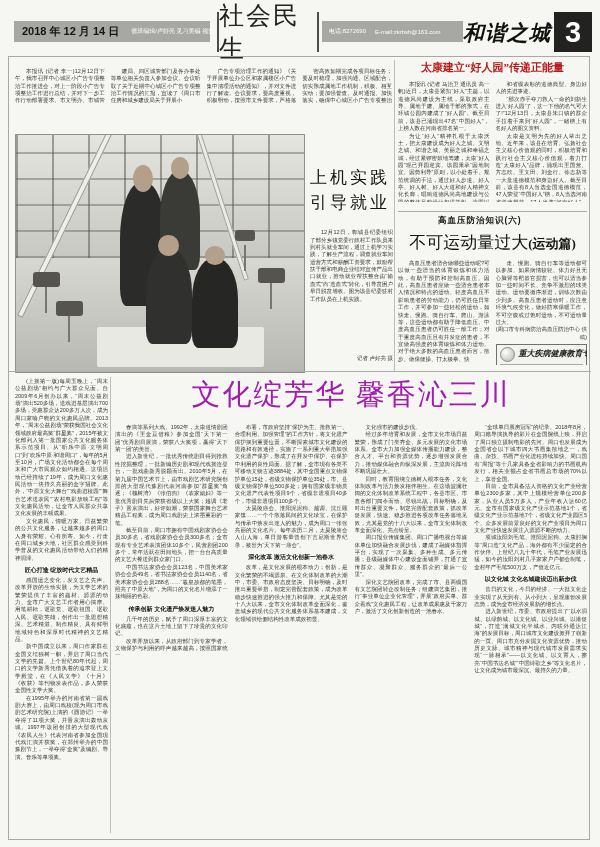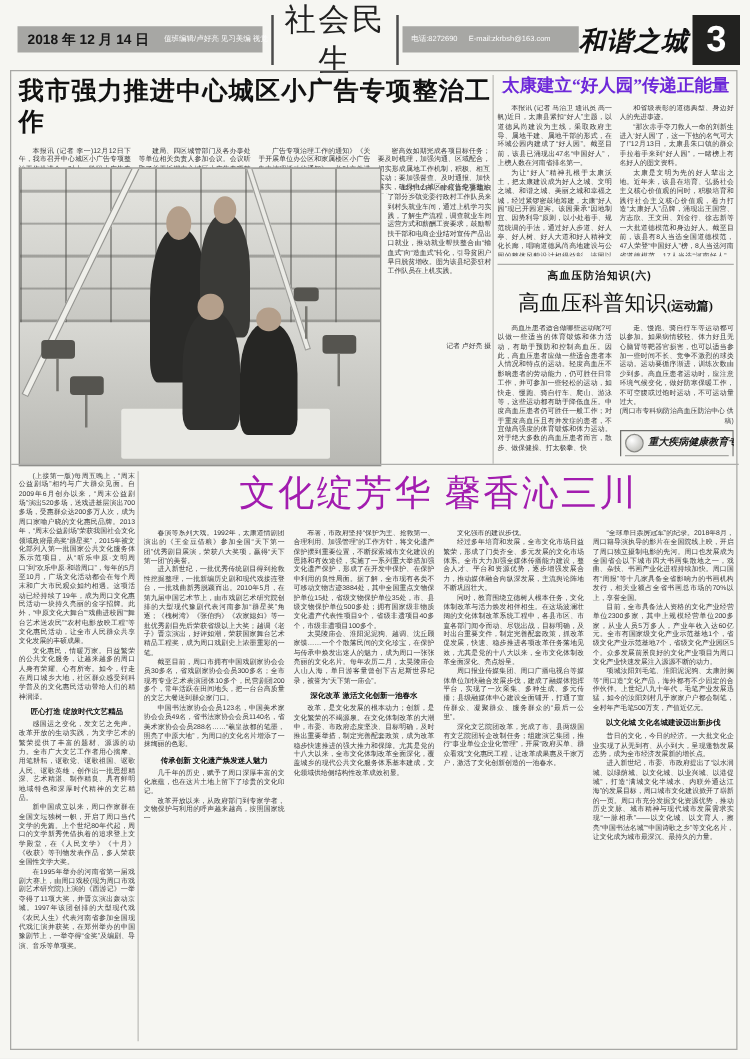--- a/index.html
+++ b/index.html
@@ -7,21 +7,21 @@
         font-family:"Liberation Sans","DejaVu Sans",sans-serif;color:#1f1f1f;}
   
   .masthead{position:absolute;top:12px;left:8px;right:8px;height:42px;}
   .m-left-bar{position:absolute;left:6px;top:9px;width:196px;height:21px;background:#a7a7a4;
               display:flex;align-items:center;}
   .m-date{font-size:11px;font-weight:bold;color:#161616;padding-left:8px;white-space:nowrap;}
   .m-credits{font-size:6px;color:#fdfdfd;margin-left:12px;white-space:nowrap;}
   .m-section{position:absolute;left:209px;top:0;width:98px;height:40px;
              border-left:2px solid #4c4c4c;border-right:2px solid #4c4c4c;
              display:flex;align-items:center;justify-content:center;
-             font-family:Liberation Sans, sans-serif;font-size:25px;letter-spacing:2px;color:#222;text-align:center;}
+             font-family:Liberation Sans, sans-serif;font-size:25px;letter-spacing:2px;color:#222;}
   .m-right-bar{position:absolute;left:314px;top:9px;width:134px;height:21px;background:#a7a7a4;
                display:flex;align-items:center;gap:9px;padding-left:7px;}
   .m-contact{font-size:6px;color:#fdfdfd;white-space:nowrap;}
   .m-paper{position:absolute;left:452px;top:2px;width:94px;height:38px;
            display:flex;align-items:center;justify-content:center;
            font-family:"Liberation Serif","DejaVu Serif",serif;font-style:italic;
            font-weight:bold;font-size:21px;letter-spacing:1px;color:#111;}
   .m-pagenum{position:absolute;right:0;top:0;width:38px;height:40px;background:#222220;color:#fff;
              display:flex;align-items:center;justify-content:center;font-size:29px;font-weight:bold;}
   
@@ -58,29 +58,29 @@
   .ph-person{position:absolute;border-radius:46% 46% 14% 14%;}
   .ph-person::before{content:"";position:absolute;left:28%;top:-14%;width:44%;height:22%;
                      border-radius:50%;background:#b49f8b;}
   
   .photo-side{position:absolute;left:301px;top:77px;width:83px;height:237px;}
   .pc-title{font-family:"Liberation Serif","DejaVu Serif",serif;font-size:17px;letter-spacing:3px;
             line-height:1.45;color:#161616;margin-top:32px;}
   .pc-text{margin-top:14px;}
   
   .art-tk{position:absolute;left:389px;top:3px;width:189px;}
-  .tk-headline{font-family:"Liberation Serif","DejaVu Serif",serif;font-weight:bold;font-size:14px;
-               text-align:center;color:#6d28d9;}
+  .tk-headline{font-family:"Liberation Serif","DejaVu Serif",serif;font-weight:bold;font-size:11px;
+               text-align:center;color:#b91c1c;}
   .tk-body{display:flex;gap:6px;margin-top:6px;height:121px;}
   .tk-body .bodycol{flex:1;}
   .art-bp{position:absolute;left:389px;top:158px;width:189px;}
   .bp-kicker{font-size:8.5px;font-weight:bold;color:#141414;letter-spacing:1px;padding-left:40px;}
   .bp-headline{font-family:"Liberation Serif","DejaVu Serif",serif;font-size:17px;text-align:center;
                margin-top:4px;color:#141414;}
-  .bp-suffix{font-size:10px;font-weight:bold;}
+  .bp-suffix{font-size:13px;font-weight:bold;}
   .bp-body{display:flex;gap:6px;margin-top:6px;height:105px;}
   .bp-body .bodycol{flex:1;}
   .adbox{border:1px solid #6f6f6c;background:#f2f2ee;margin-top:3px;padding:2px 3px;}
   .adbox-row{display:flex;align-items:center;gap:4px;}
   .mascot{width:13px;height:13px;border-radius:50%;flex:0 0 auto;
           background:radial-gradient(circle at 35% 32%,#ffffff,#c9c9c5 70%);border:1px solid #8a8a86;}
   .adbox-title{font-family:"Liberation Serif","DejaVu Serif",serif;font-style:italic;font-weight:bold;
                font-size:8px;color:#1c1c1c;white-space:nowrap;}
   .adbox-sub{margin-top:2px;background:#a9a9a5;color:#fff;font-size:4.5px;padding:1px 3px;white-space:nowrap;}
   
@@ -106,21 +106,20 @@
       <span class="m-contact">电话:8272690</span>
       <span class="m-contact">E-mail:zkrbsh@163.com</span>
     </div>
     <div class="m-paper">和谐之城</div>
     <div class="m-pagenum">3</div>
   </div>
 
   <div class="frame">
 
     <div class="art-ads">
-      <div class="ads-headline">我市强力推进中心城区小广告专项整治工作</div>
       <div class="ads-body">
         <div class="bodycol">
             <p class="p">本报讯 (记者 李一)12月12日下午，我市召开中心城区小广告专项整治工作推进会，对上一阶段小广告专项整治工作进行总结，并对下一步工作行动部署要求。市文明办、市城管局、市住</p>
           </div>
         <div class="bodycol">
             <p class="p">建局、四区城管部门及各办事处等单位相关负责人参加会议。会议听取了关于近期中心城区小广告专项整治工作情况的汇报，宣读了《周口市住房和城乡建设局关于开展小</p>
           </div>
         <div class="bodycol">
             <p class="p">广告专项治理工作的通知》《关于开展单位办公区和家属楼区小广告集中清理活动的通知》，并对文件进行了解读。会议要求，要高度重视，积极明动，按照市文件要求，严格落实，确保周</p>
           </div>
@@ -140,20 +139,24 @@
       <div class="ph-machine" style="left:84%;top:56%;"></div>
       <div class="ph-machine" style="left:76%;top:40%;width:20px;height:11px;"></div>
       <div class="ph-table"></div>
       <div class="ph-person" style="left:36%;top:20%;width:16%;height:52%;background:#2b2b29;"></div>
       <div class="ph-person" style="left:50%;top:15%;width:14%;height:42%;background:#3a3a37;"></div>
       <div class="ph-person" style="left:45%;top:48%;width:16%;height:40%;background:#30302e;"></div>
       <div class="ph-person" style="left:61%;top:52%;width:16%;height:38%;background:#262624;"></div>
     </div>
 
     <div class="photo-side">
+      <div class="pc-title">
+        <div>上机实践</div>
+        <div>引导就业</div>
+      </div>
       <div class="bodycol pc-text" style="height:126px;">
         <p class="p">12月12日，郸城县纪委组织了部分乡镇党委行政村工作队员来到村头就业车间，通过上机学习实践，了解生产流程，调查就业车间运营方式和薪酬工资要求，鼓励帮扶干部和电商企业结对宣传产品出口就业，推动就业帮扶整合由“输血式”向“造血式”转化，引导贫困户早日脱贫增收。图为该县纪委驻村工作队员在上机实践。</p>
       </div>
       <div class="bodycol" style="text-align:right;">记者 卢好亮 摄</div>
     </div>
 
     <div class="vline" style="left:385px;top:3px;height:311px;"></div>
 
     <div class="art-tk">
       <div class="tk-headline">太康建立“好人园”传递正能量</div>
@@ -168,21 +171,21 @@
             <p class="p">太康是文明为先的好人辈出之地。近年来，该县在培育、弘扬社会主义核心价值观的同时，积极培育和践行社会主义核心价值观，着力打造“太康好人”品牌，涌现出王国营、方志欣、王文田、刘金行、徐志新等一大批道德模范和身边好人。截至目前，该县有8人当选全国道德模范，47人荣登“中国好人”榜，8人当选河南省道德模范，17人当选“河南好人”，20人当选周口道德模范。这些平民英雄已成为引导全社会崇德向善、向上向美的旗帜，凝聚起全县崇德向善、拥军爱民的新时代正能量。</p>
           </div>
       </div>
     </div>
 
     <div class="hline" style="left:389px;top:154px;width:189px;"></div>
 
     <div class="art-bp">
       <div class="bp-kicker">高血压防治知识(六)</div>
       <div class="bp-headline">
-        <span>高血压科普知识</span><span class="bp-suffix">(运动篇)</span>
+        <span>不可运动量过大</span><span class="bp-suffix">(运动篇)</span>
       </div>
       <div class="bp-body">
         <div class="bodycol">
             <p class="p">高血压患者适合做哪些运动呢?可以做一些适当的体育锻炼和体力活动，有助于预防和控制高血压。因此，高血压患者应做一些适合患者本人情况和特点的运动。轻度高血压不影响患者的劳动能力，仍可胜任日常工作，并可参加一些轻松的运动，如快走、慢跑、骑自行车、爬山、游泳等，这些运动都有助于降低血压。中度高血压患者仍可胜任一般工作；对于重度高血压且有并发症的患者，不宜做高强度的体育锻炼和体力运动。对于绝大多数的高血压患者而言，散步、做保健操、打太极拳、快</p>
           </div>
         <div class="bodycol">
           <div>
               <p class="p">走、慢跑、骑自行车等运动都可以参加。如果病情较轻、体力好且无心脑肾等靶器官损害，也可以适当参加一些时间不长、竞争不激烈的球类运动。运动要循序渐进，训练次数由少到多。高血压患者运动时，应注意环境气候变化，做好防寒保暖工作，不可空腹或过饱时运动，不可运动量过大。</p>
             </div>
           <p class="p p-by">(周口市专科病防治高血压防治中心 供稿)</p>

